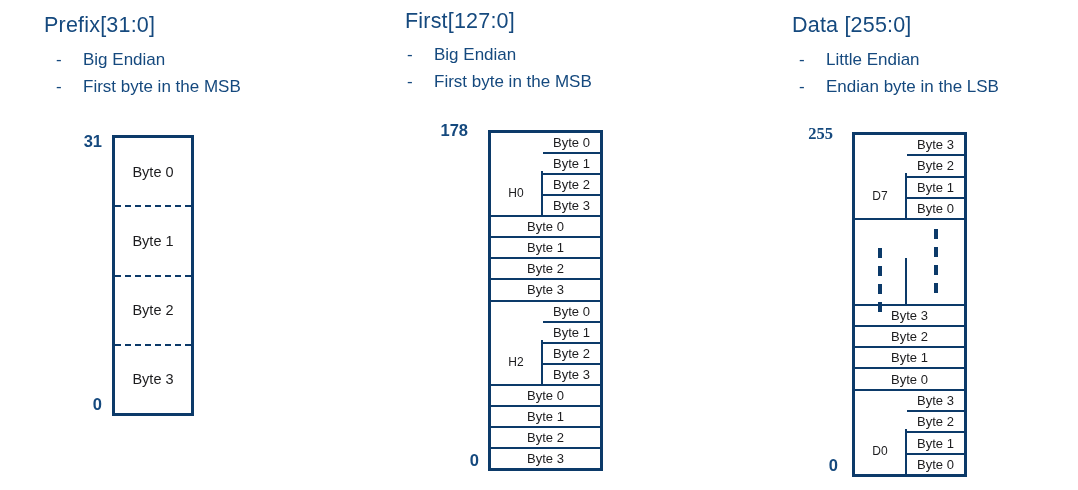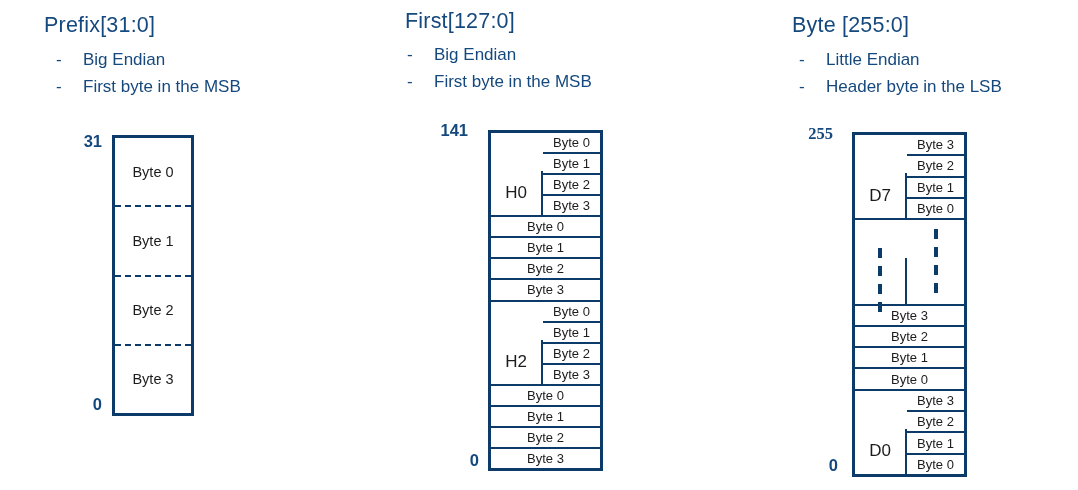--- a/index.html
+++ b/index.html
@@ -44,21 +44,21 @@
     position:absolute;border:3px solid var(--navy);box-sizing:border-box;
     display:flex;flex-direction:column;background:var(--bg);
   }
   #hbox{left:488px;top:130px;width:115px;height:341px;}
   #dbox{left:852px;top:132px;width:115px;height:345px;}
   .group{flex:1;display:flex;min-height:0;}
   .group + .group{border-top:2px solid var(--navy);}
   .glabel{
     flex:0 0 50px;width:50px;border-right:2px solid var(--navy);
     display:flex;align-items:center;justify-content:center;
-    font-size:17px;color:var(--ink);margin-top:38px;
+    font-size:12px;color:var(--ink);margin-top:38px;
   }
   .rows{flex:1;display:flex;flex-direction:column;min-width:0;}
   .row{flex:1;display:flex;align-items:center;justify-content:center;font-size:13px;color:var(--ink);}
   .row + .row{border-top:2px solid var(--navy);}
   .ellip-cell{flex:1;display:flex;align-items:center;justify-content:center;}
   .vdash{
     width:4px;height:66px;
     background:repeating-linear-gradient(to bottom,var(--navy) 0 10px,transparent 10px 18px);
   }
 </style>
@@ -88,21 +88,21 @@
 
   <div class="panel-title" id="t-header">First[127:0]</div>
   <div class="bullet" id="p1b0">
     <span class="dash">-</span>
     <span>Big Endian</span>
   </div>
   <div class="bullet" id="p1b1">
     <span class="dash">-</span>
     <span>First byte in the MSB</span>
   </div>
-  <div class="bitnum" id="n1-top">141</div>
+  <div class="bitnum" id="n1-top">178</div>
   <div class="bitnum" id="n1-bot">0</div>
 
   <div class="gbox" id="hbox">
     <div class="group">
       <div class="glabel">H0</div>
       <div class="rows">
         <div class="row">Byte 0</div>
         <div class="row">Byte 1</div>
         <div class="row">Byte 2</div>
         <div class="row">Byte 3</div>
@@ -128,28 +128,28 @@
     <div class="group">
       <div class="rows">
         <div class="row">Byte 0</div>
         <div class="row">Byte 1</div>
         <div class="row">Byte 2</div>
         <div class="row">Byte 3</div>
       </div>
     </div>
   </div>
 
-  <div class="panel-title" id="t-data">Byte [255:0]</div>
+  <div class="panel-title" id="t-data">Data [255:0]</div>
   <div class="bullet" id="p2b0">
     <span class="dash">-</span>
     <span>Little Endian</span>
   </div>
   <div class="bullet" id="p2b1">
     <span class="dash">-</span>
-    <span>Header byte in the LSB</span>
+    <span>Endian byte in the LSB</span>
   </div>
   <div class="bitnum" id="n2-top">255</div>
   <div class="bitnum" id="n2-bot">0</div>
 
   <div class="gbox" id="dbox">
     <div class="group">
       <div class="glabel">D7</div>
       <div class="rows">
         <div class="row">Byte 3</div>
         <div class="row">Byte 2</div>

